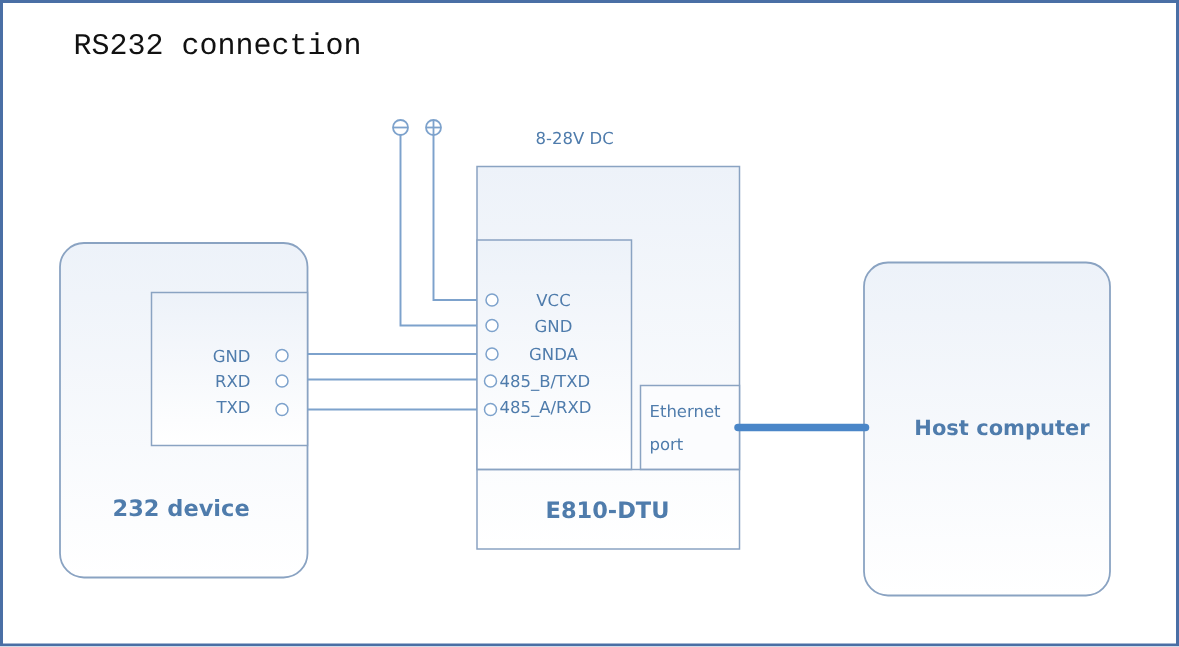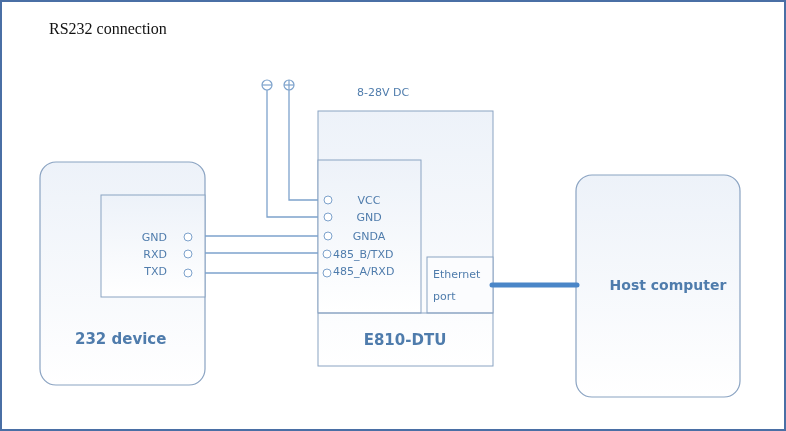--- a/index.html
+++ b/index.html
@@ -1,18 +1,18 @@
 <!DOCTYPE html>
 <html><head>
 <meta charset="utf-8">
 <style>
   html, body { margin: 0; padding: 0; background: #ffffff; }
   body { width: 786px; height: 431px; position: relative; overflow: hidden; font-family: "DejaVu Sans", sans-serif; }
   .frame { position: absolute; left: 0; top: 0; width: 782px; height: 427px; border: 2px solid #4a6fa5; border-top-width: 2px; background: #fff; }
-  .title { position: absolute; left: 49px; top: 20px; font-family: Liberation Serif, serif; font-size: 16px; color: #111; }
+  .title { position: absolute; left: 49px; top: 20px; font-family: Liberation Mono, monospace; font-size: 20px; color: #111; }
   svg { position: absolute; left: 0; top: 0; }
   .lbl { font-family: "DejaVu Sans", sans-serif; fill: #4f7cac; }
 </style>
 </head>
 <body>
 
 <div class="frame"></div>
 <div class="title">RS232 connection</div>
 
 <svg width="786" height="431" viewBox="0 0 786 431">

